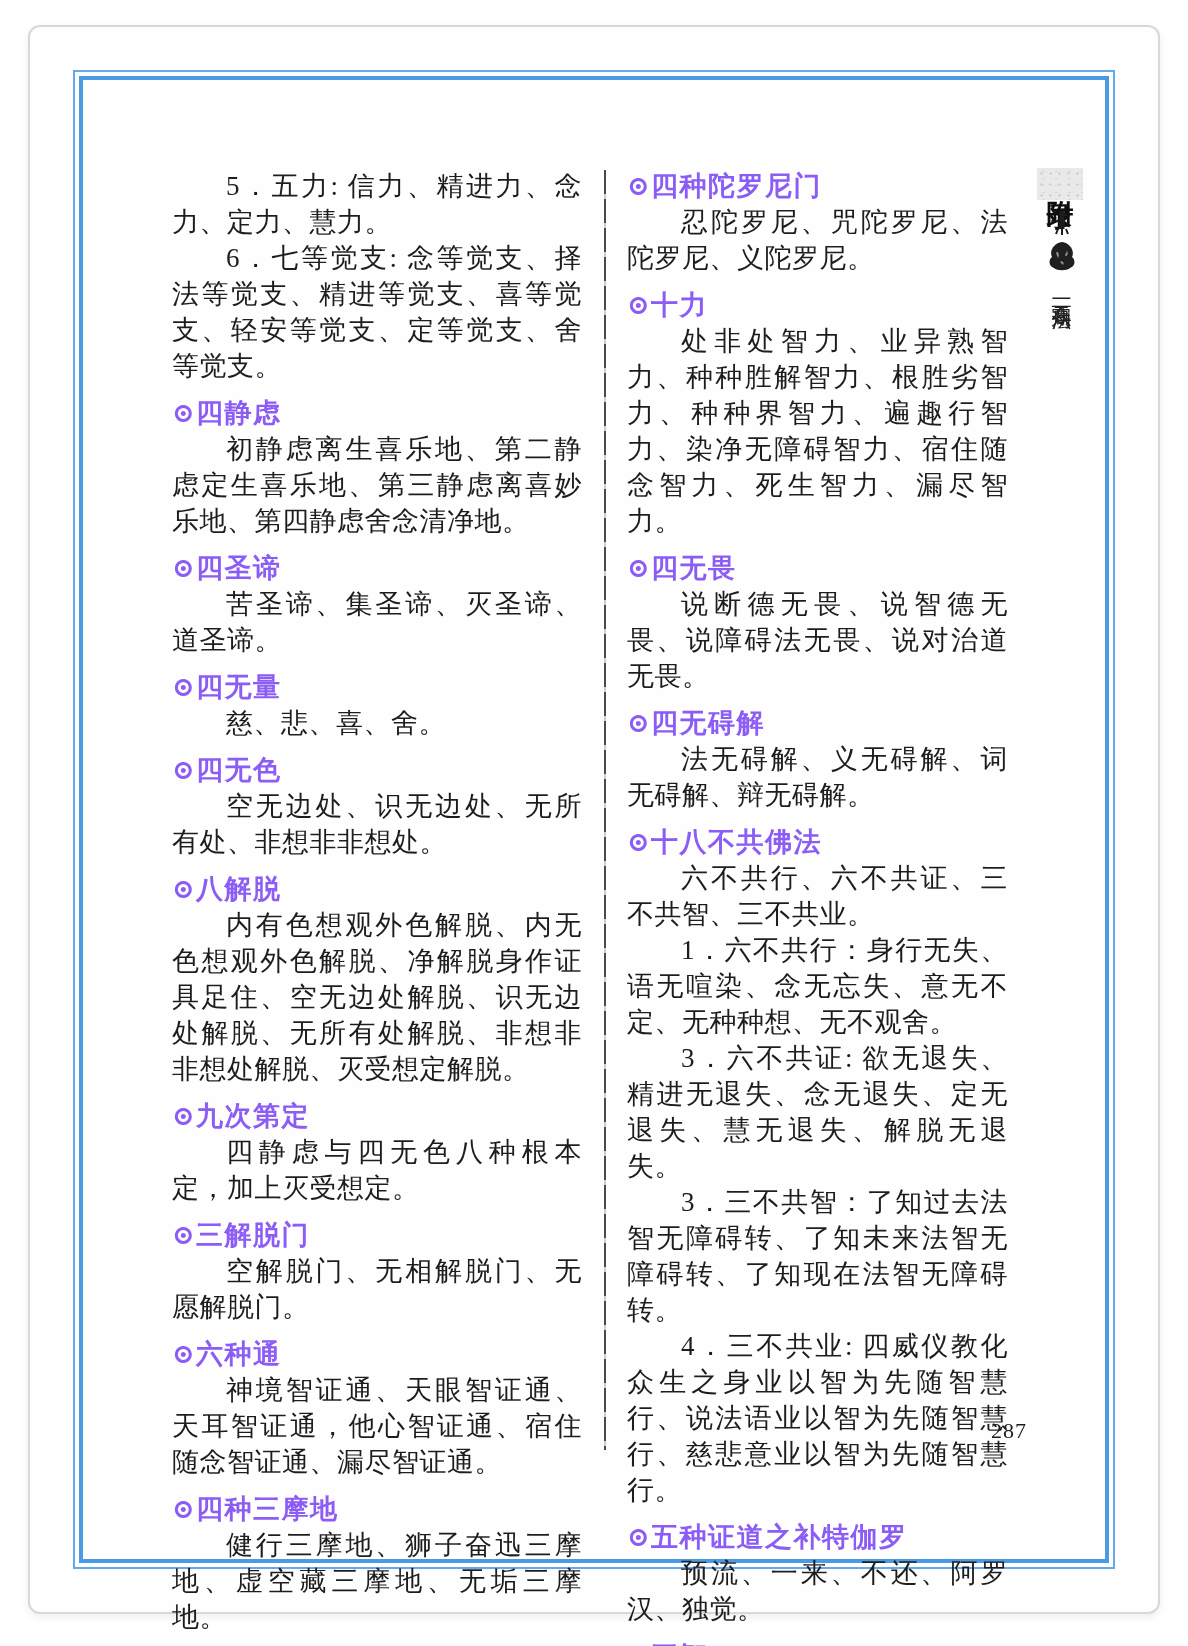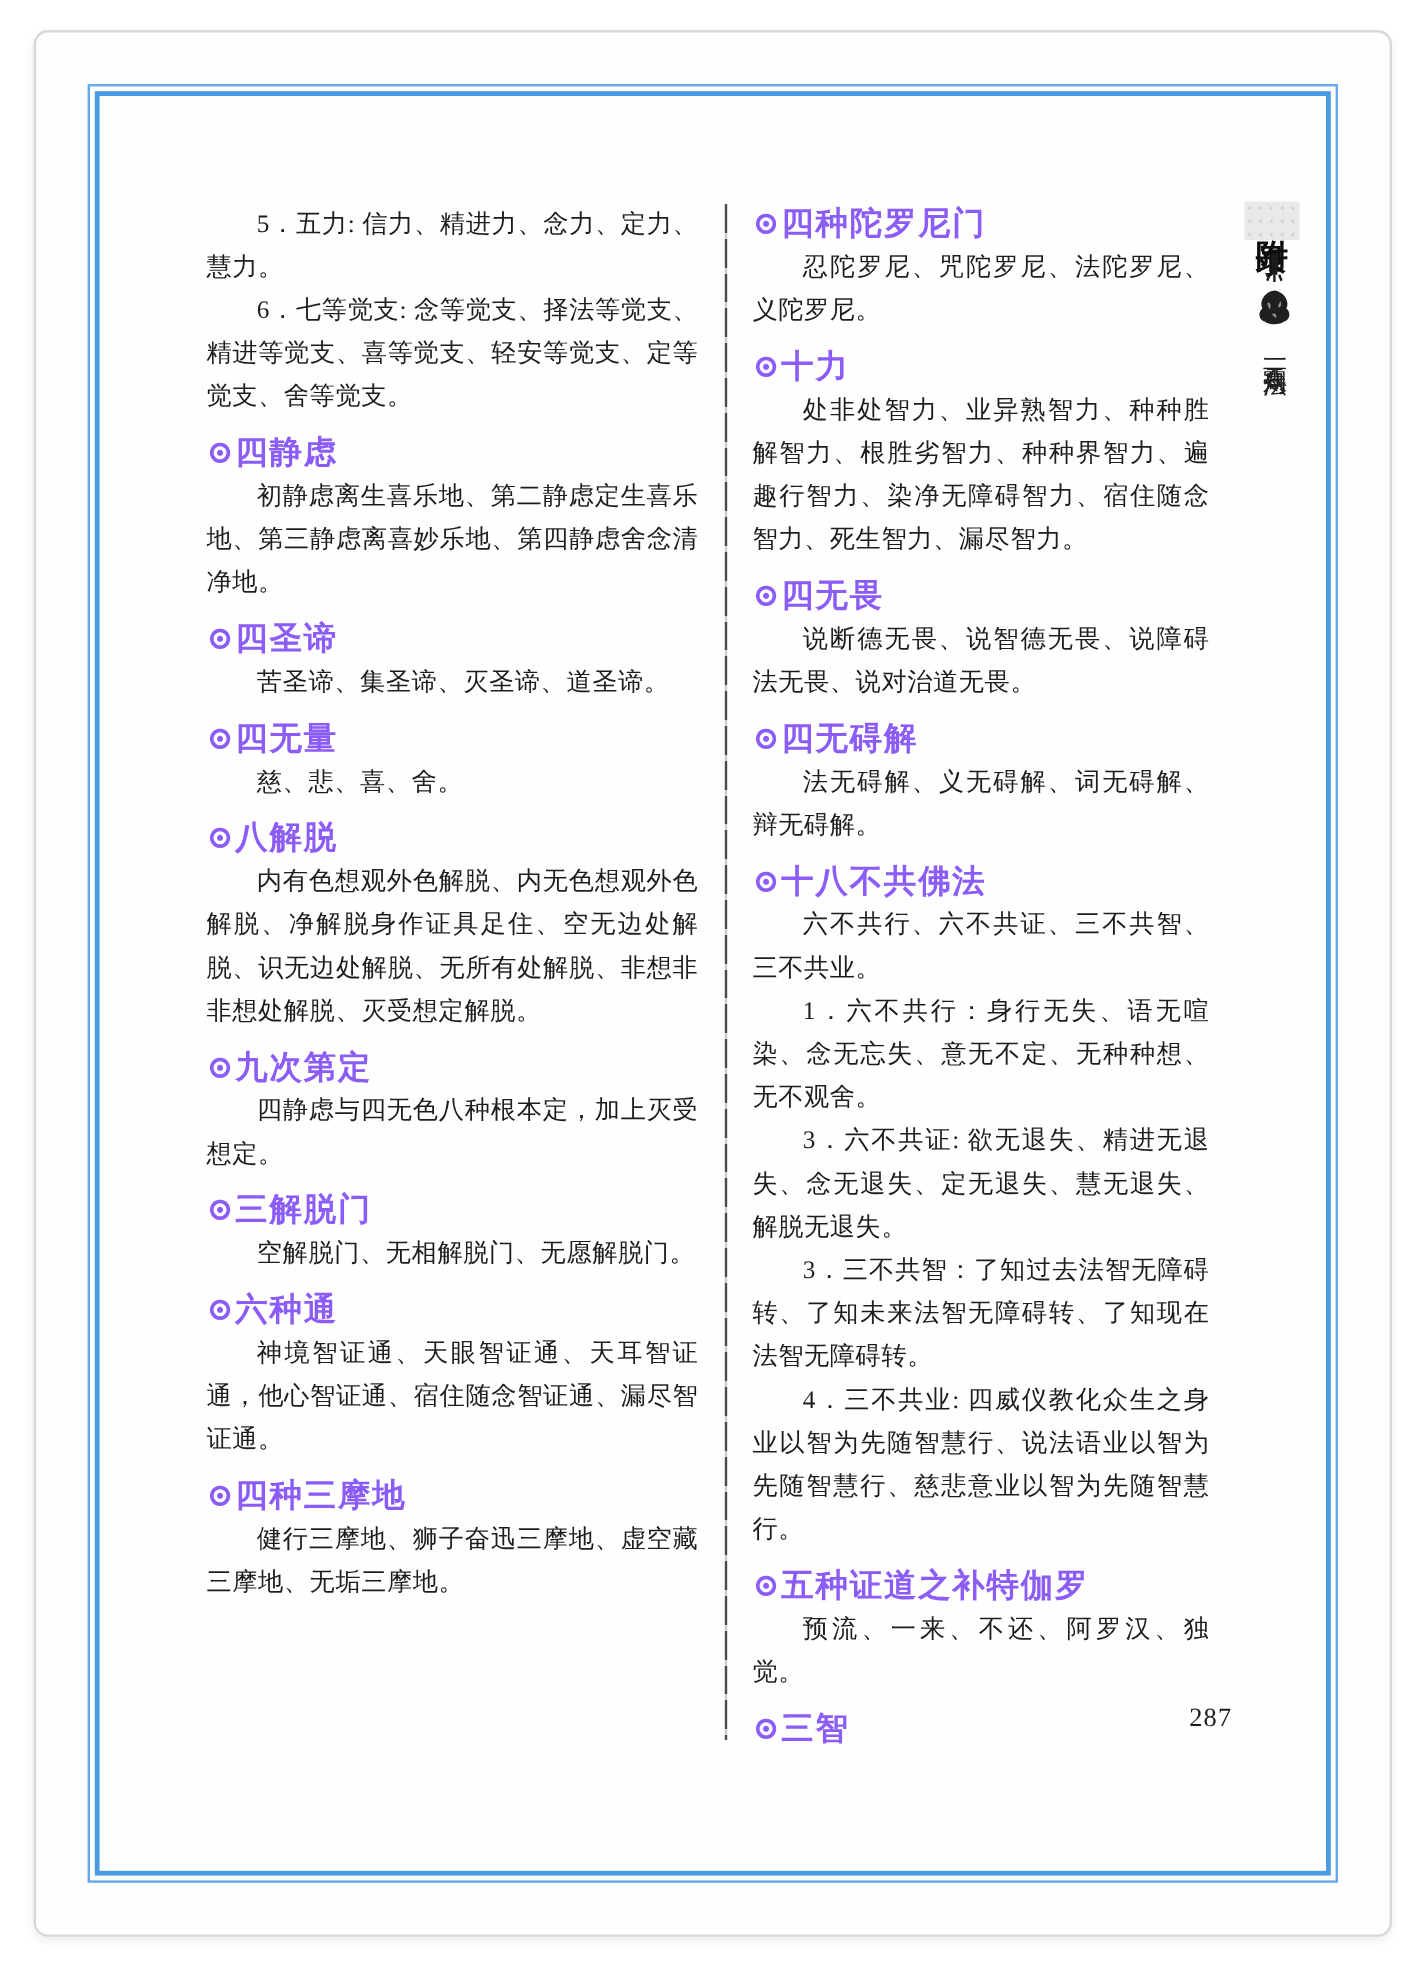--- a/index.html
+++ b/index.html
@@ -28,21 +28,21 @@
     position:absolute;left:604px;top:170px;width:2px;height:1280px;
     background:repeating-linear-gradient(to bottom,
       #4a4a4a 0px,#4a4a4a 24px,rgba(74,74,74,0.28) 24px,rgba(74,74,74,0.28) 29px);
   }
   .sec{margin:0 0 11px 0;}
   .sec-heading{
     margin:0;font-size:27px;font-weight:600;line-height:36px;
     letter-spacing:1.5px;color:#8b5cf6;
   }
   .para{
-    margin:0;font-size:21px;line-height:36px;text-indent:2em;
+    margin:0;font-size:27px;line-height:36px;text-indent:2em;
     text-align:justify;letter-spacing:0.5px;color:#1d1d1d;
   }
   .sidebar{position:absolute;left:1034px;top:168px;width:56px;}
   .fulu-box{
     width:46px;margin-left:3px;padding:10px 0 12px 0;
     background:#e9e9e9;
     background-image:radial-gradient(rgba(90,90,90,0.18) 1px,transparent 1.2px),
                      radial-gradient(rgba(120,120,120,0.14) 1px,transparent 1.2px);
     background-size:9px 11px,13px 7px;
     display:flex;justify-content:center;
@@ -81,20 +81,24 @@
       <h2 class="sec-heading">⊙四静虑</h2>
       <p class="para">初静虑离生喜乐地、第二静虑定生喜乐地、第三静虑离喜妙乐地、第四静虑舍念清净地。</p>
     </section>
     <section class="sec">
       <h2 class="sec-heading">⊙四圣谛</h2>
       <p class="para">苦圣谛、集圣谛、灭圣谛、道圣谛。</p>
     </section>
     <section class="sec">
       <h2 class="sec-heading">⊙四无量</h2>
       <p class="para">慈、悲、喜、舍。</p>
+    </section>
+    <section class="sec">
+      <h2 class="sec-heading">⊙四无色</h2>
+      <p class="para">空无边处、识无边处、无所有处、非想非非想处。</p>
     </section>
     <section class="sec">
       <h2 class="sec-heading">⊙八解脱</h2>
       <p class="para">内有色想观外色解脱、内无色想观外色解脱、净解脱身作证具足住、空无边处解脱、识无边处解脱、无所有处解脱、非想非非想处解脱、灭受想定解脱。</p>
     </section>
     <section class="sec">
       <h2 class="sec-heading">⊙九次第定</h2>
       <p class="para">四静虑与四无色八种根本定，加上灭受想定。</p>
     </section>
     <section class="sec">

